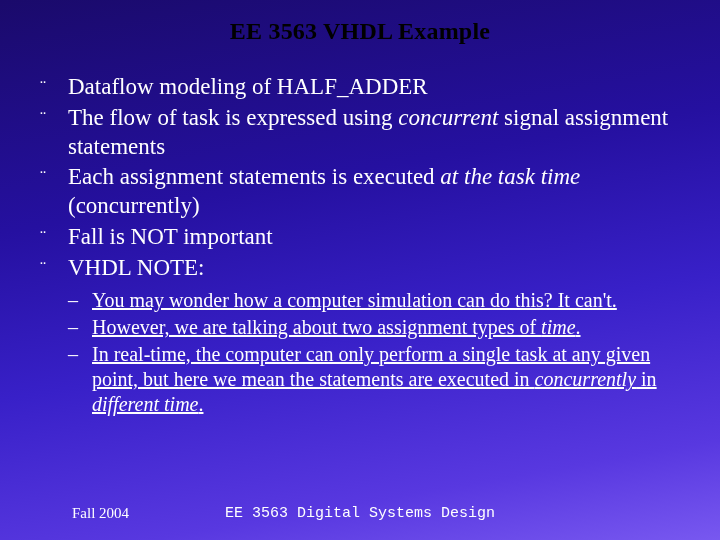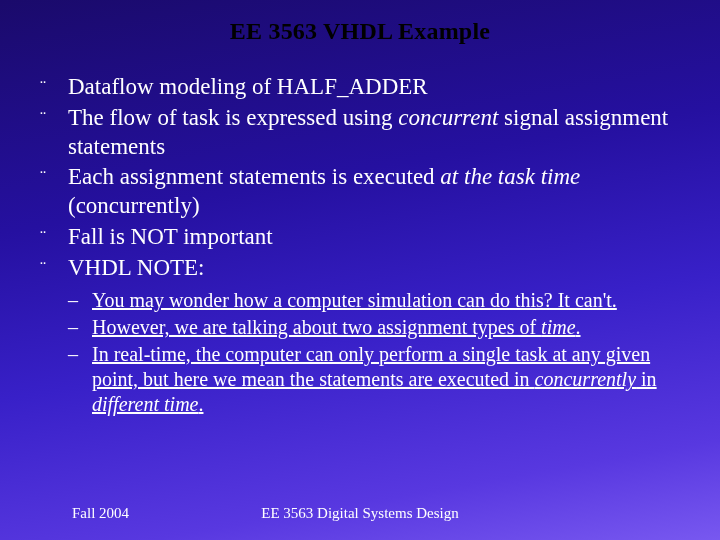--- a/index.html
+++ b/index.html
@@ -84,20 +84,21 @@
     left: 40px;
     bottom: 0;
     margin-left: 32px;
   }
   .footer-center {
     position: absolute;
     left: 0;
     width: 100%;
     bottom: 0;
     text-align: center;
+    font-family: Liberation Mono, monospace;
   }
 </style>
 </head>
 <body>
 
 <div class="slide">
 
   <div class="title">EE 3563 VHDL Example</div>
 
   <ul class="main">

